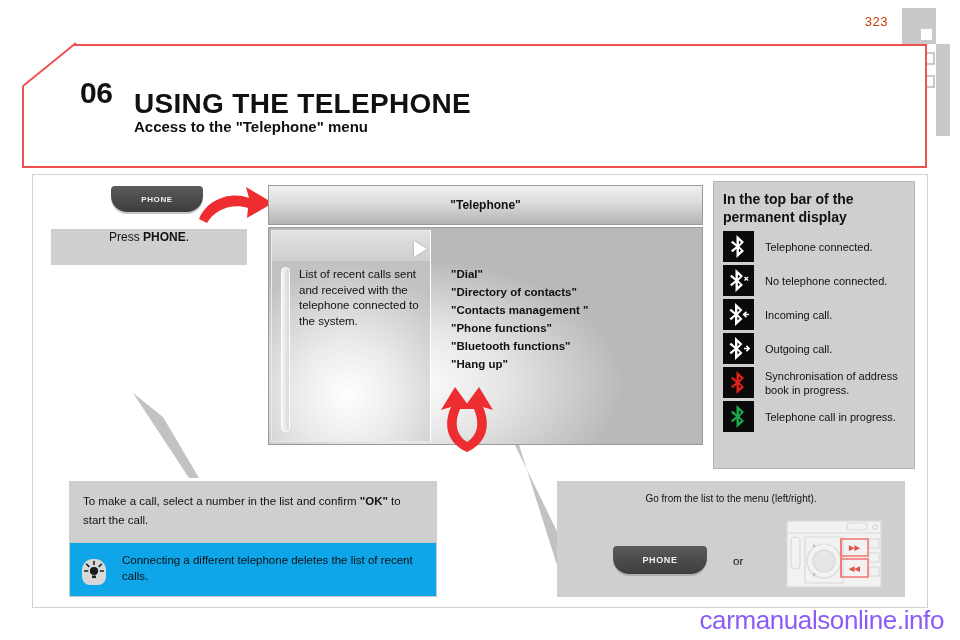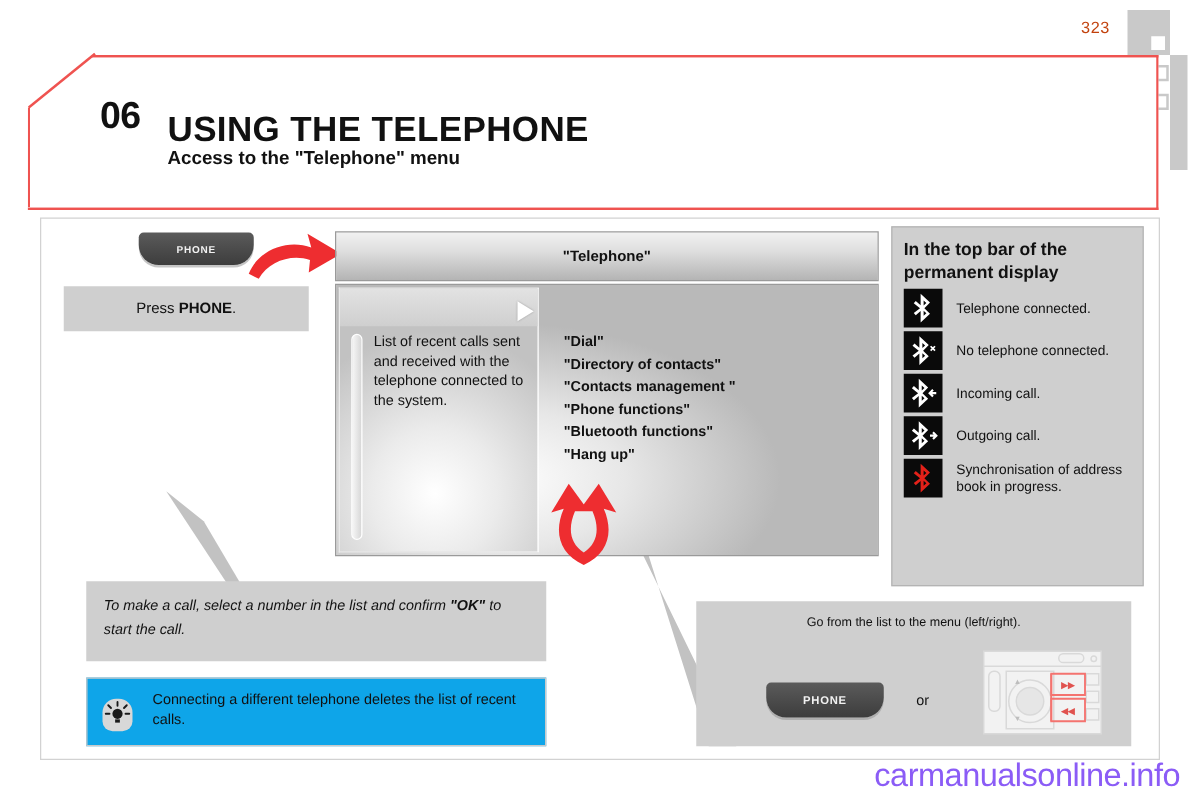--- a/index.html
+++ b/index.html
@@ -105,28 +105,27 @@
   .gray-box {
     position: absolute;
     background: #cfcfcf;
   }
   .gray-box .txt {
     font-size: 11.5px; color: #111; line-height: 1.45;
   }
 
   .press-box {
     left: 18px; top: 54px; width: 196px; height: 36px;
-    display: flex; align-items: center; justify-content: center;
+    display: flex; justify-content: center;
   }
   .press-box .txt { font-size: 12px; }
 
   .ok-box {
-    left: 36px; top: 290px; width: 368px; height: 64px;
+    left: 36px; top: 306px; width: 368px; height: 64px;
     padding: 10px 14px;
-    font-style: italic;
   }
 
   .tip-box {
     position: absolute;
     left: 36px; top: 367px; width: 368px; height: 55px;
     background: #0ea5e9; border: 1px solid #c9c9c9;
     display: flex; align-items: flex-end; padding: 11px 12px;
   }
   .bulb {
     flex: 0 0 auto;
@@ -357,20 +356,28 @@
 
       <div class="status-row">
         <span class="bt-icon">
           <svg width="31" height="31" viewBox="0 0 31 31">
             <path d="M13.5,4 L21,11 L16.5,15.5 L21,20 L13.5,27 L13.5,17.8 L9.6,21.2 L8,19.4 L13,15.5 L8,11.6 L9.6,9.8 L13.5,13.2 Z M15.9,9.4 L15.9,13.4 L18.1,11.3 Z M15.9,17.6 L15.9,21.6 L18.1,19.6 Z" fill="#e32119"></path>
           </svg>
         </span>
         <span class="label">Synchronisation of address book in progress.</span>
       </div>
 
+      <div class="status-row">
+        <span class="bt-icon">
+          <svg width="31" height="31" viewBox="0 0 31 31">
+            <path d="M13.5,4 L21,11 L16.5,15.5 L21,20 L13.5,27 L13.5,17.8 L9.6,21.2 L8,19.4 L13,15.5 L8,11.6 L9.6,9.8 L13.5,13.2 Z M15.9,9.4 L15.9,13.4 L18.1,11.3 Z M15.9,17.6 L15.9,21.6 L18.1,19.6 Z" fill="#1faa4b"></path>
+          </svg>
+        </span>
+        <span class="label">Telephone call in progress.</span>
+      </div>
     </div>
 
     <div class="gray-box ok-box">
       <span class="txt"><span>To make a call, select a number in the list and confirm </span><b>"OK"</b><span> to start the call.</span></span>
     </div>
 
     <div class="tip-box">
       <span class="bulb">
         <svg width="24" height="26" viewBox="0 0 24 26" style="position:absolute;left:0;top:0;">
           <circle cx="12" cy="12" r="4.1" fill="#1a1a1a"></circle>

